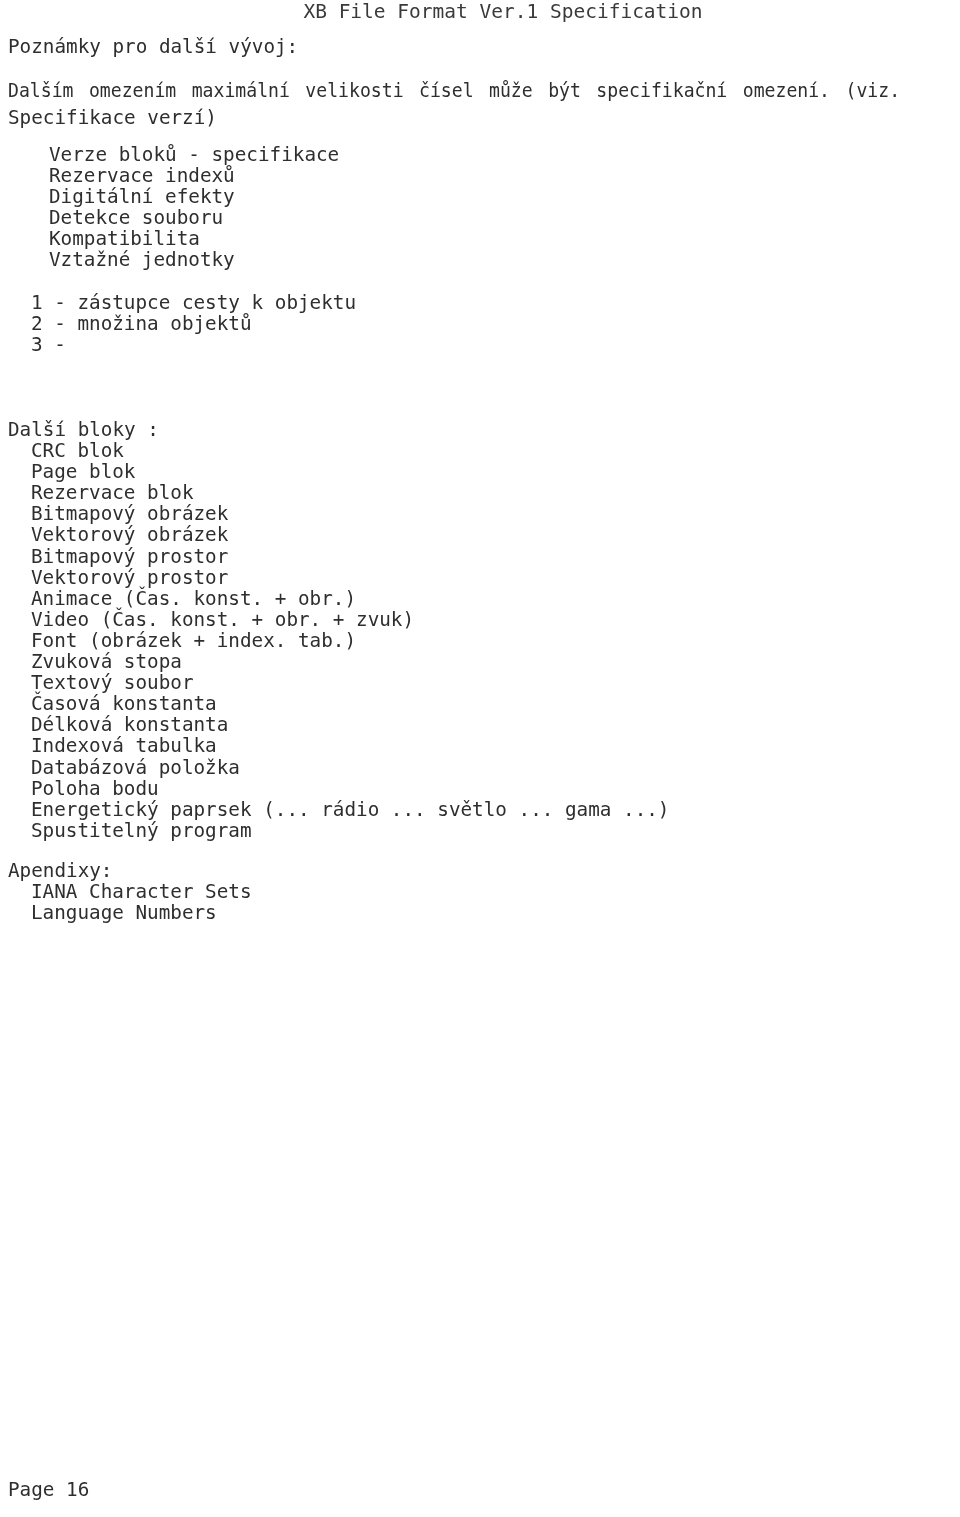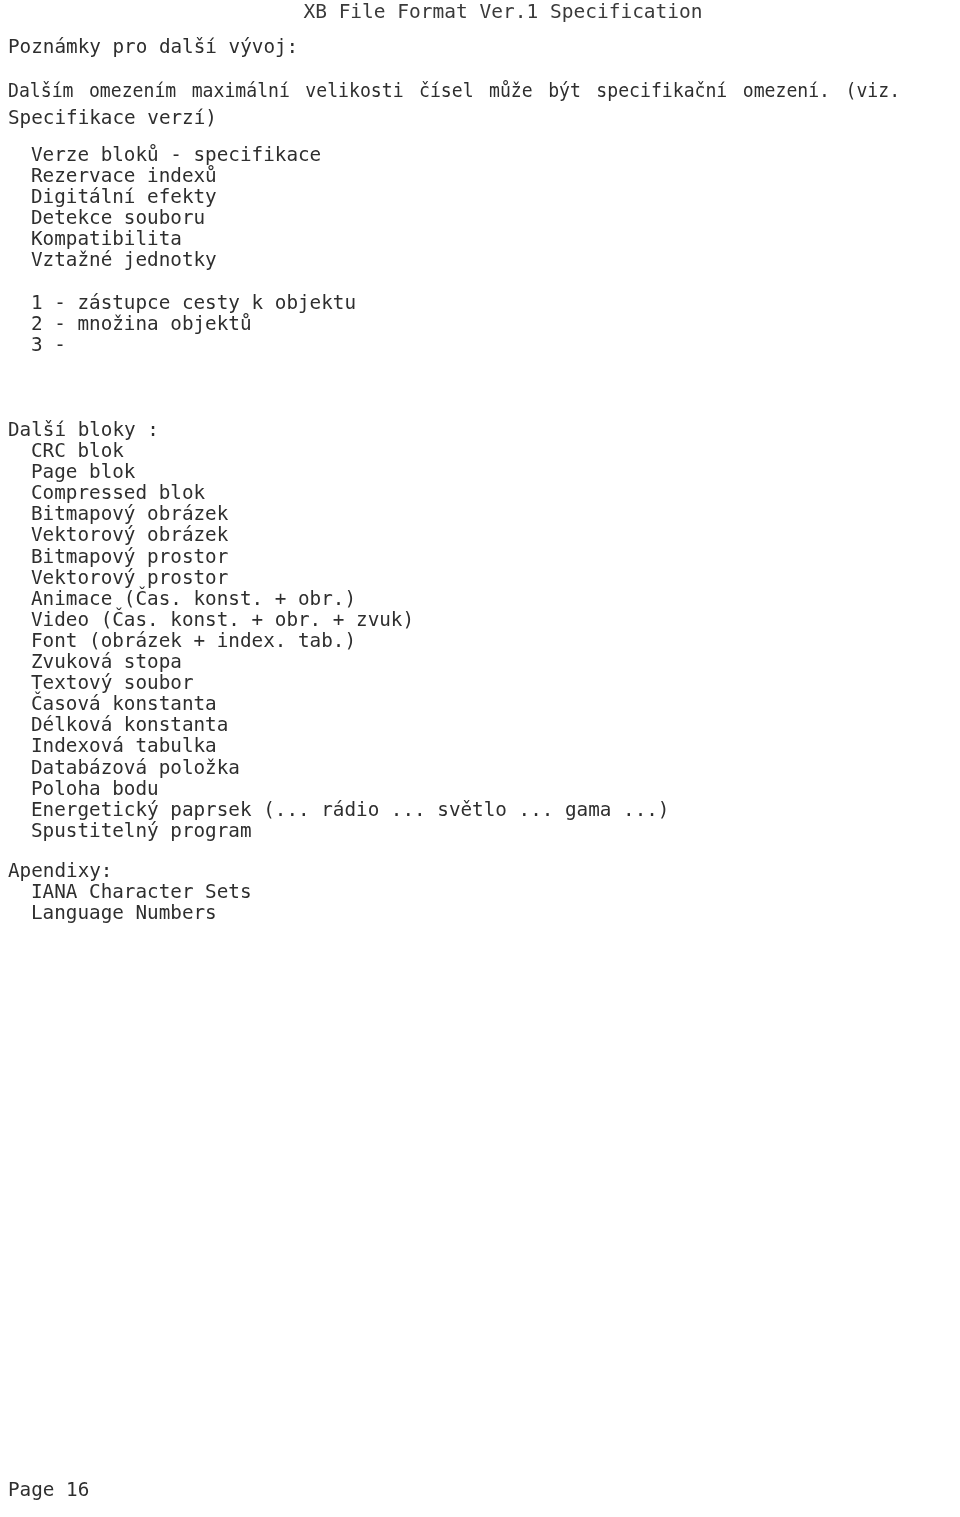--- a/index.html
+++ b/index.html
@@ -92,40 +92,40 @@
 <div class="page">
 
   <div class="doc-title">XB File Format Ver.1 Specification</div>
 
   <div class="line" style="position:absolute; left:8px; top:36px;">Poznámky pro další vývoj:</div>
 
   <div class="para" style="top:80px;">Dalším  omezením  maximální velikosti čísel může být specifikační omezení. (viz.</div>
 
   <div class="para-cont" style="top:101px;margin-top:6px;">Specifikace verzí)</div>
 
-  <div style="position:absolute; left:8px; top:144px;">
+  <div style="position:absolute; left:26px; top:144px;">
     <div class="line indent1">Verze bloků - specifikace</div>
     <div class="line indent1">Rezervace indexů</div>
     <div class="line indent1">Digitální efekty</div>
     <div class="line indent1">Detekce souboru</div>
     <div class="line indent1">Kompatibilita</div>
     <div class="line indent1">Vztažné jednotky</div>
   </div>
 
   <div style="position:absolute; left:8px; top:292px;">
     <div class="line indent2">1 - zástupce cesty k objektu</div>
     <div class="line indent2">2 - množina objektů</div>
     <div class="line indent2">3 -</div>
   </div>
 
   <div style="position:absolute; left:8px; top:419px;">
     <div class="line">Další bloky :</div>
     <div class="line indent1">CRC blok</div>
     <div class="line indent1">Page blok</div>
-    <div class="line indent1">Compressed blok</div>
+    <div class="line indent1">Rezervace blok</div>
     <div class="line indent1">Bitmapový obrázek</div>
     <div class="line indent1">Vektorový obrázek</div>
     <div class="line indent1">Bitmapový prostor</div>
     <div class="line indent1">Vektorový prostor</div>
     <div class="line indent1">Animace (Čas. konst. + obr.)</div>
     <div class="line indent1">Video (Čas. konst. + obr. + zvuk)</div>
     <div class="line indent1">Font (obrázek + index. tab.)</div>
     <div class="line indent1">Zvuková stopa</div>
     <div class="line indent1">Textový soubor</div>
     <div class="line indent1">Časová konstanta</div>

